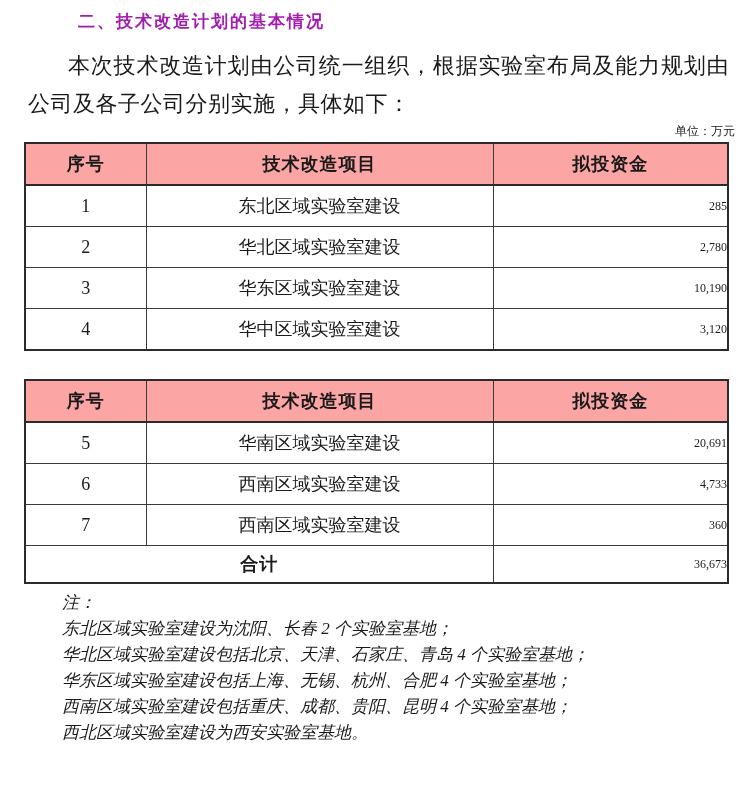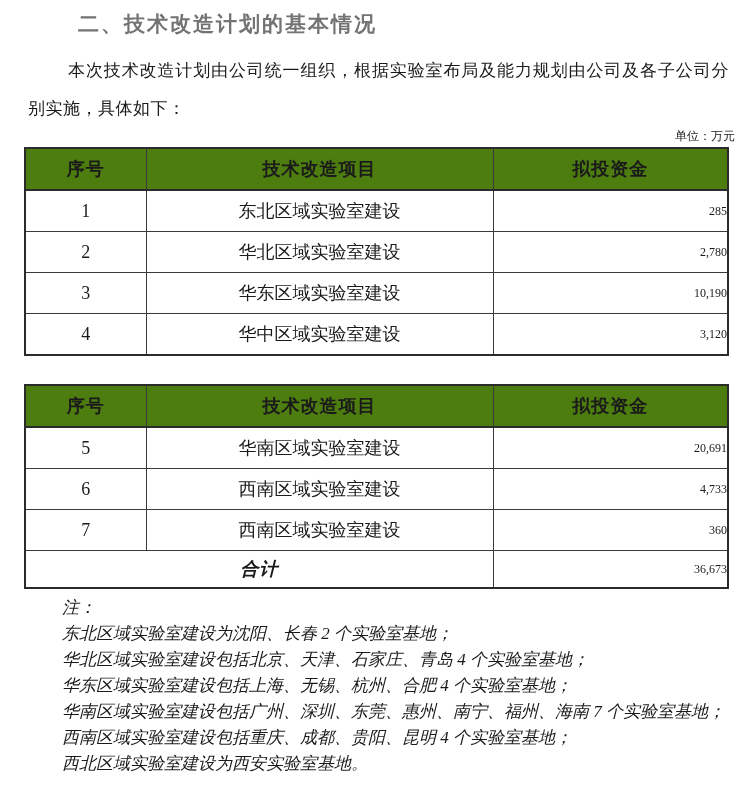--- a/index.html
+++ b/index.html
@@ -9,27 +9,27 @@
     width: 749px;
     height: 801px;
     overflow: hidden;
     color: #1a1a1a;
     font-family: "Liberation Serif", "DejaVu Serif", serif;
   }
   .doc-title {
     margin: 10px 0 0 78px;
     font-family: "Liberation Sans", "DejaVu Sans", sans-serif;
     font-weight: bold;
-    font-size: 21px;
+    font-size: 17px;
     letter-spacing: 2px;
-    color: #737373;
+    color: #a21caf;
   }
   .intro-para {
     margin: 14px 20px 0 28px;
-    font-size: 17px;
+    font-size: 22px;
     line-height: 38px;
     text-indent: 40px;
     text-align: justify;
     letter-spacing: 0.5px;
   }
   .unit-label {
     margin: 0 14px 2px 0;
     text-align: right;
     font-size: 12px;
   }
@@ -47,21 +47,21 @@
   table.data-table th,
   table.data-table td {
     border: 1px solid #3a3a3a;
     padding: 0;
     vertical-align: middle;
   }
   table.data-table {
     border: 2px solid #2b2b2b;
   }
   table.data-table th {
-    background: #4d7c0f;
+    background: #fca5a5;
     font-weight: bold;
     height: 40px;
     text-align: center;
     border-bottom: 2px solid #2b2b2b;
     letter-spacing: 1px;
   }
   table.data-table td {
     height: 40px;
     background: #ffffff;
   }
@@ -69,21 +69,20 @@
   td.cell-amount {
     text-align: right;
     padding-right: 12px;
     font-size: 12px;
   }
   tr.total-row td { height: 36px; }
   td.cell-total-label {
     text-align: center;
     font-weight: bold;
     letter-spacing: 1px;
-    font-style: italic;
   }
   .table-gap { height: 28px; }
   .notes {
     margin: 6px 16px 0 62px;
     font-size: 17px;
     line-height: 26px;
     font-style: italic;
   }
   .notes div { white-space: nowrap; }
 </style>
@@ -171,18 +170,17 @@
         <td class="cell-amount">36,673</td>
       </tr>
     </tbody>
   </table>
 
   <div class="notes">
     <div>注：</div>
     <div>东北区域实验室建设为沈阳、长春 2 个实验室基地；</div>
     <div>华北区域实验室建设包括北京、天津、石家庄、青岛 4 个实验室基地；</div>
     <div>华东区域实验室建设包括上海、无锡、杭州、合肥 4 个实验室基地；</div>
-    <div>华南区域实验室建设包括广州、深圳、东莞、惠州、南宁、福州、海南 7 个实验室基地；</div>
     <div>西南区域实验室建设包括重庆、成都、贵阳、昆明 4 个实验室基地；</div>
     <div>西北区域实验室建设为西安实验室基地。</div>
   </div>
 
 </div>
 
 </body></html>

